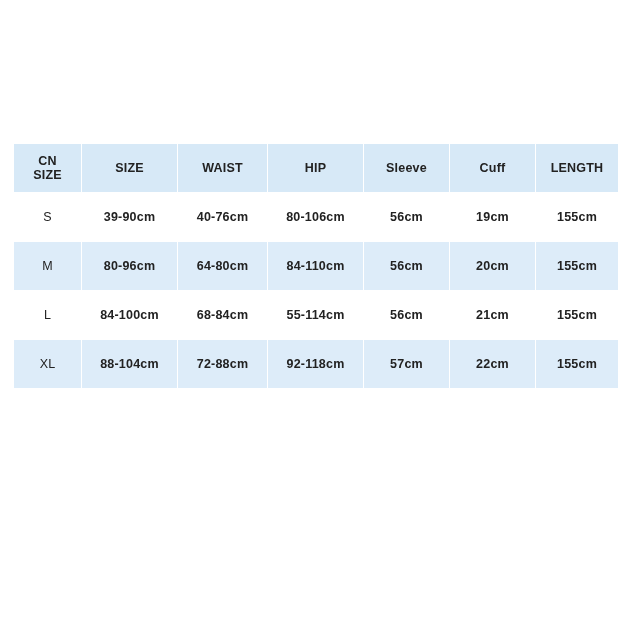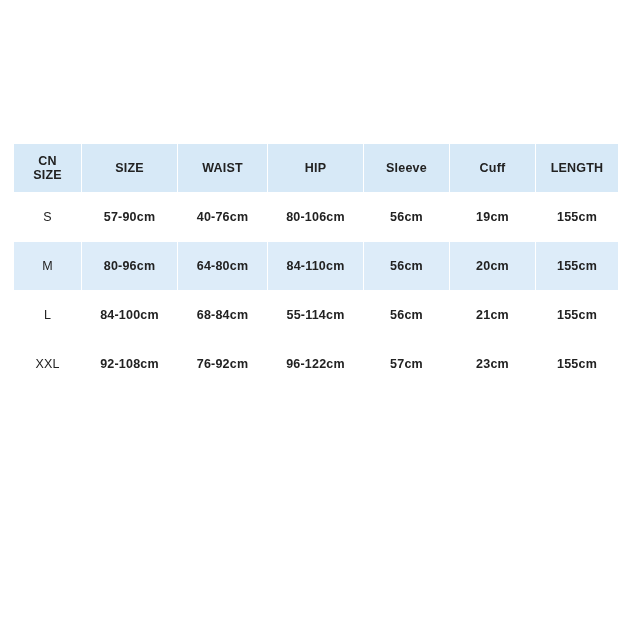--- a/index.html
+++ b/index.html
@@ -99,21 +99,21 @@
           <th>WAIST</th>
           <th>HIP</th>
           <th>Sleeve</th>
           <th>Cuff</th>
           <th>LENGTH</th>
         </tr>
       </thead>
       <tbody>
         <tr class="row-light">
           <td class="sizecell">S</td>
-          <td>57-90cm</td>
+          <td>39-90cm</td>
           <td>40-76cm</td>
           <td>80-106cm</td>
           <td>56cm</td>
           <td>19cm</td>
           <td>155cm</td>
         </tr>
         <tr class="row-dark">
           <td class="sizecell">M</td>
           <td>80-96cm</td>
           <td>64-80cm</td>
@@ -124,25 +124,25 @@
         </tr>
         <tr class="row-light">
           <td class="sizecell">L</td>
           <td>84-100cm</td>
           <td>68-84cm</td>
           <td>55-114cm</td>
           <td>56cm</td>
           <td>21cm</td>
           <td>155cm</td>
         </tr>
-        <tr class="row-light">
-          <td class="sizecell">XXL</td>
-          <td>92-108cm</td>
-          <td>76-92cm</td>
-          <td>96-122cm</td>
+        <tr class="row-dark">
+          <td class="sizecell">XL</td>
+          <td>88-104cm</td>
+          <td>72-88cm</td>
+          <td>92-118cm</td>
           <td>57cm</td>
-          <td>23cm</td>
+          <td>22cm</td>
           <td>155cm</td>
         </tr>
       </tbody>
     </table>
   </div>
 </div>
 
 </body></html>

